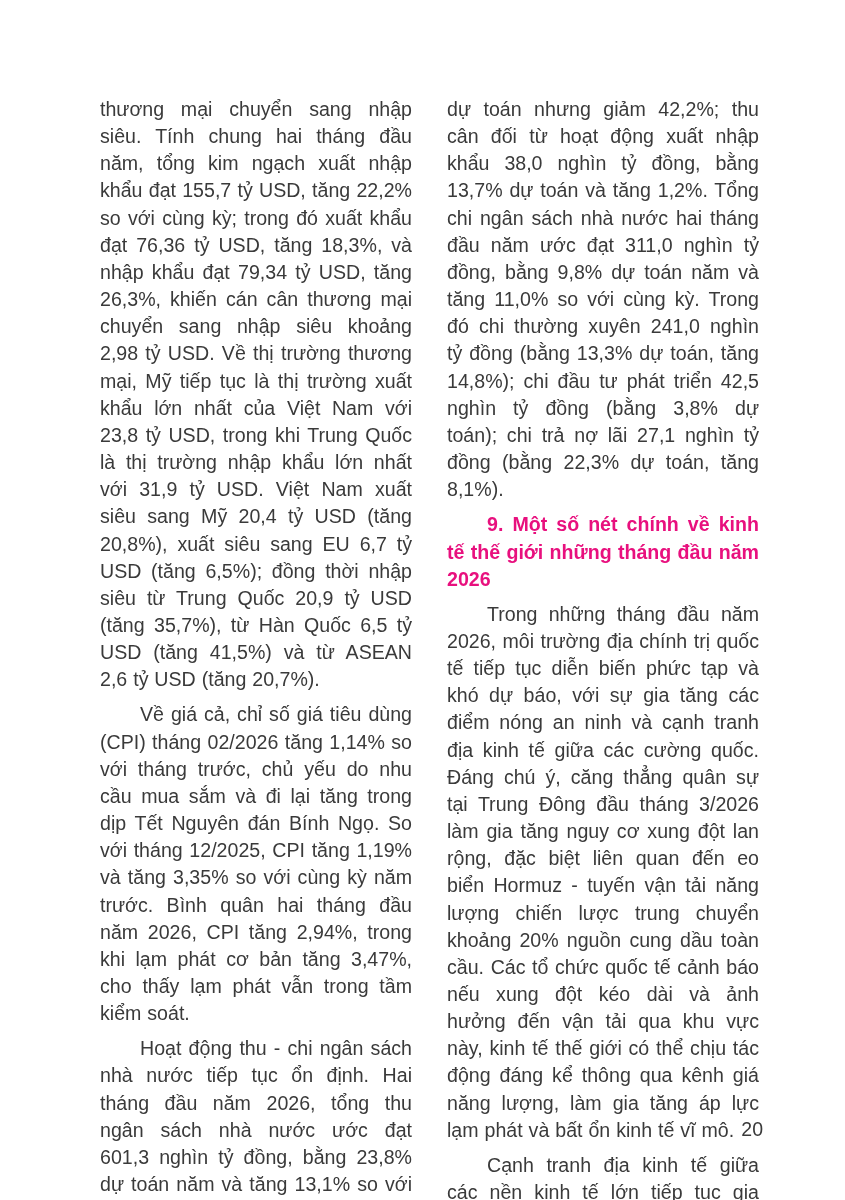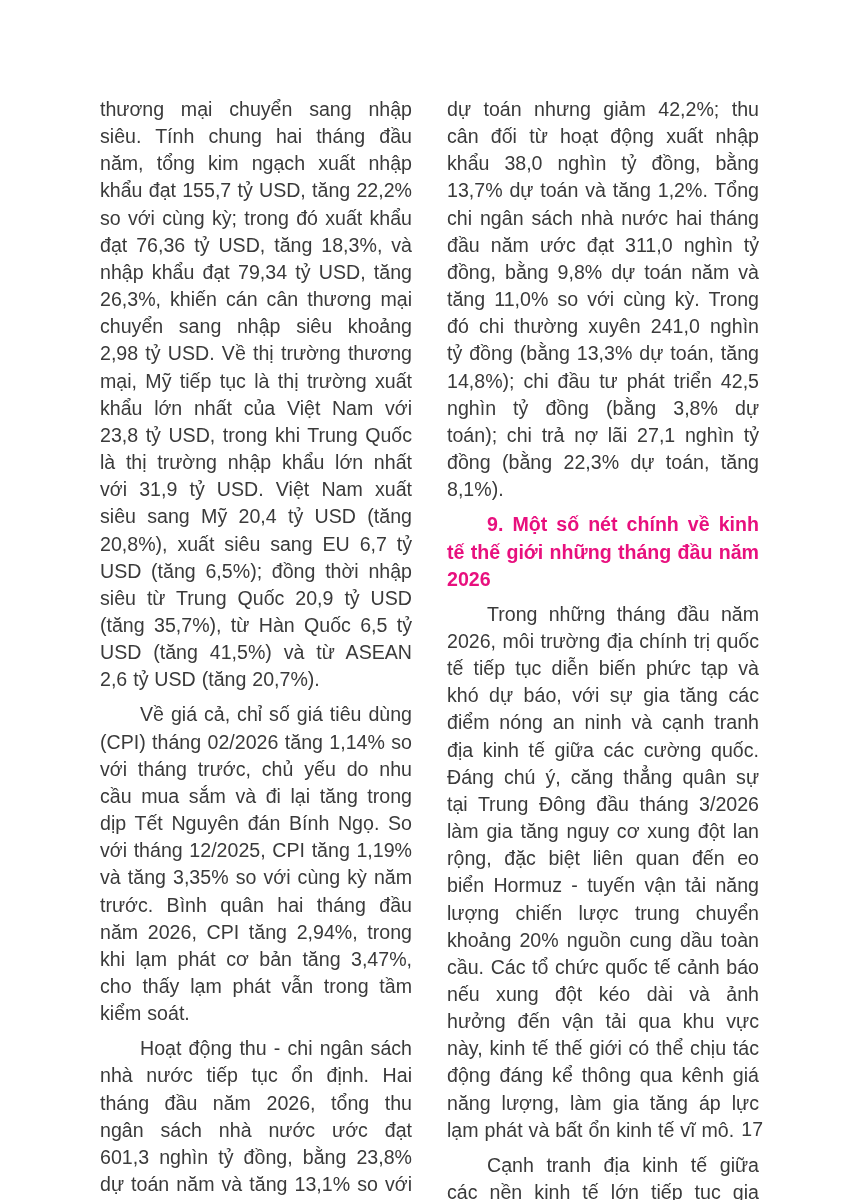--- a/index.html
+++ b/index.html
@@ -64,15 +64,15 @@
     <p class="body-para">Hoạt động thu - chi ngân sách nhà nước tiếp tục ổn định. Hai tháng đầu năm 2026, tổng thu ngân sách nhà nước ước đạt 601,3 nghìn tỷ đồng, bằng 23,8% dự toán năm và tăng 13,1% so với cùng kỳ. Thu nội địa đạt 558,1 nghìn tỷ đồng, bằng 25,4% dự toán và tăng 15,0%; thu từ dầu thô 5,1 nghìn tỷ đồng, bằng 11,9%</p>
   </div>
 
   <div class="col col-right">
     <p class="body-para no-indent">dự toán nhưng giảm 42,2%; thu cân đối từ hoạt động xuất nhập khẩu 38,0 nghìn tỷ đồng, bằng 13,7% dự toán và tăng 1,2%. Tổng chi ngân sách nhà nước hai tháng đầu năm ước đạt 311,0 nghìn tỷ đồng, bằng 9,8% dự toán năm và tăng 11,0% so với cùng kỳ. Trong đó chi thường xuyên 241,0 nghìn tỷ đồng (bằng 13,3% dự toán, tăng 14,8%); chi đầu tư phát triển 42,5 nghìn tỷ đồng (bằng 3,8% dự toán); chi trả nợ lãi 27,1 nghìn tỷ đồng (bằng 22,3% dự toán, tăng 8,1%).</p>
     <h2 class="section-heading">9. Một số nét chính về kinh tế thế giới những tháng đầu năm 2026</h2>
     <p class="body-para">Trong những tháng đầu năm 2026, môi trường địa chính trị quốc tế tiếp tục diễn biến phức tạp và khó dự báo, với sự gia tăng các điểm nóng an ninh và cạnh tranh địa kinh tế giữa các cường quốc. Đáng chú ý, căng thẳng quân sự tại Trung Đông đầu tháng 3/2026 làm gia tăng nguy cơ xung đột lan rộng, đặc biệt liên quan đến eo biển Hormuz - tuyến vận tải năng lượng chiến lược trung chuyển khoảng 20% nguồn cung dầu toàn cầu. Các tổ chức quốc tế cảnh báo nếu xung đột kéo dài và ảnh hưởng đến vận tải qua khu vực này, kinh tế thế giới có thể chịu tác động đáng kể thông qua kênh giá năng lượng, làm gia tăng áp lực lạm phát và bất ổn kinh tế vĩ mô.</p>
     <p class="body-para">Cạnh tranh địa kinh tế giữa các nền kinh tế lớn tiếp tục gia tăng khi nhiều quốc gia đẩy mạnh các biện pháp bảo đảm an ninh kinh tế và kiểm soát nguồn lực chiến lược. Trung Quốc áp dụng các biện pháp kiểm soát xuất khẩu đối</p>
   </div>
 
-  <div class="page-number">17</div>
+  <div class="page-number">20</div>
 
 </div>
 
 </body></html>

